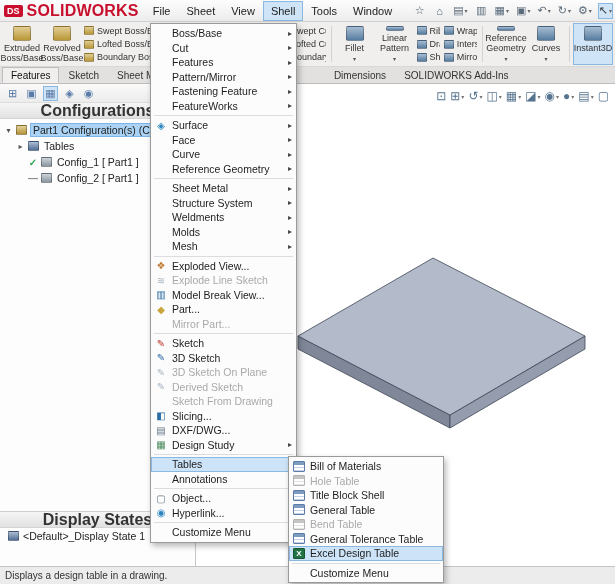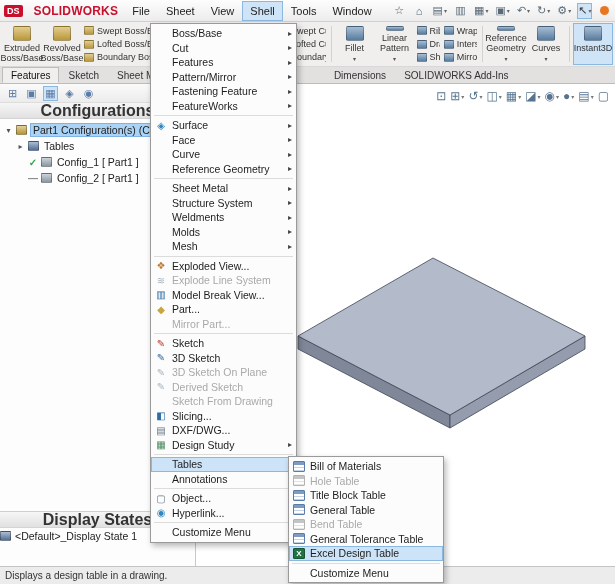--- a/index.html
+++ b/index.html
@@ -1,23 +1,23 @@
 <!DOCTYPE html>
 <html><head>
 <meta charset="utf-8">
 <style>
   *{box-sizing:border-box;margin:0;padding:0}
   html,body{width:615px;height:584px}
   body{font-family:"Liberation Sans",sans-serif;font-size:11px;color:#222;background:#e9e9e9;overflow:hidden}
   .app{position:relative;width:615px;height:584px;display:flex;flex-direction:column;background:#f0efee}
   
   .menubar{height:22px;background:linear-gradient(#fdfdfd,#ececec);display:flex;align-items:center;padding:0 4px;border-bottom:1px solid #d0d0d0;flex:none}
-  .logo{display:flex;align-items:center;gap:11px;margin-right:6px}
+  .logo{display:flex;align-items:center;gap:4px;margin-right:6px}
   .logo-mark{background:#c8102e;color:#fff;font-weight:bold;font-size:9px;padding:1px 3px;border-radius:2px}
-  .logo-text{color:#c8102e;font-weight:bold;font-size:12px;letter-spacing:.2px}
+  .logo-text{color:#c8102e;font-weight:bold;font-size:16px;letter-spacing:.2px}
   .menus{display:flex;align-items:center}
   .menu-item{padding:3px 7px;cursor:default;border:1px solid transparent}
   .menu-item.active{background:#cfe4f7;border:1px solid #8ab8e0}
   .qat{display:flex;align-items:center;gap:5px;margin-left:12px}
   .qat-icon{min-width:15px;height:16px;display:flex;align-items:center;justify-content:center;color:#5a6a7a;font-size:11px;border:1px solid transparent;gap:1px}
   .qat-icon.active{background:#cfe4f7;border:1px solid #8ab8e0;color:#333}
   .qat-icon .caret{font-size:6px;color:#666}
   .qat-icon.record b{width:9px;height:9px;border-radius:50%;background:#e87722;display:block}
   .qat-icon.help b{width:12px;height:12px;border-radius:50%;background:#5a6a7a;color:#fff;font-size:9px;line-height:12px;text-align:center;display:block;font-weight:bold}
   
@@ -43,21 +43,21 @@
   .picon.active{background:#cfe4f7;border:1px solid #8ab8e0}
   .panel-header{height:16px;background:linear-gradient(#f6f6f6,#e1e1e1);border-bottom:1px solid #d4d4d4;font-weight:bold;font-size:16px;display:flex;align-items:center;justify-content:center;color:#333}
   .tree{flex:1;padding-top:3px;overflow:hidden}
   .tree-row{display:flex;align-items:center;gap:3px;height:16px;white-space:nowrap;overflow:hidden}
   .tree-arrow{width:9px;font-size:8px;color:#555;text-align:center;flex:none}
   .tree-check{width:10px;font-size:10px;font-weight:bold;text-align:center;flex:none}
   .ticon{width:11px;height:10px;border-radius:1px;flex:none;border:1px solid rgba(0,0,0,.3);background-image:linear-gradient(rgba(255,255,255,.5),rgba(0,0,0,.1))}
   .tree-label{padding:0 2px;font-size:10.5px}
   .tree-row.selected .tree-label{background:#abd3f5;border:1px solid #7fb2e5}
   .bottom-section{margin-top:auto;border-top:1px solid #cfcfcf;padding-bottom:22px}
-  .ds-item{display:flex;align-items:center;gap:4px;height:16px;font-size:10.5px}
+  .ds-item{display:flex;align-items:center;gap:4px;height:16px;padding-left:8px;font-size:10.5px}
   
   .viewport{flex:1;position:relative;background:#ffffff}
   .hud{position:absolute;top:5px;right:6px;display:flex;align-items:center;gap:4px}
   .hud-icon{display:flex;align-items:center;gap:1px;color:#56748f;font-size:12px}
   .hud-icon .caret{font-size:6px;color:#777}
   
   .statusbar{height:18px;background:#ececec;border-top:1px solid #c4c4c4;display:flex;align-items:center;padding-left:5px;color:#333;font-size:10px;flex:none}
   
   .dropdown{position:absolute;background:#fcfcfc;border:1px solid #9a9a9a;box-shadow:2px 3px 6px rgba(0,0,0,.28);z-index:50;padding:2px 0}
   .insert-menu{left:150px;top:23px;width:147px}
@@ -425,21 +425,21 @@
         <span class="mi-label">Mesh</span>
         <span class="mi-arrow">▸</span>
       </div>
       <div class="mi-sep"></div>
       <div class="mi">
         <span class="mi-icon" style="color: rgb(192, 120, 48);">❖</span>
         <span class="mi-label">Exploded View...</span>
       </div>
       <div class="mi disabled">
         <span class="mi-icon" style="color: rgb(169, 182, 194);">≋</span>
-        <span class="mi-label">Explode Line System</span>
+        <span class="mi-label">Explode Line Sketch</span>
       </div>
       <div class="mi">
         <span class="mi-icon" style="color: rgb(46, 109, 164);">▥</span>
         <span class="mi-label">Model Break View...</span>
       </div>
       <div class="mi">
         <span class="mi-icon" style="color: rgb(201, 165, 60);">◆</span>
         <span class="mi-label">Part...</span>
       </div>
       <div class="mi disabled">
@@ -511,21 +511,21 @@
       <div class="mi">
         <span class="mi-icon tbl"></span>
         <span class="mi-label">Bill of Materials</span>
       </div>
       <div class="mi disabled">
         <span class="mi-icon tbl"></span>
         <span class="mi-label">Hole Table</span>
       </div>
       <div class="mi">
         <span class="mi-icon tbl"></span>
-        <span class="mi-label">Title Block Table</span>
+        <span class="mi-label">Title Block Shell</span>
       </div>
       <div class="mi">
         <span class="mi-icon tbl"></span>
         <span class="mi-label">General Table</span>
       </div>
       <div class="mi disabled">
         <span class="mi-icon tbl"></span>
         <span class="mi-label">Bend Table</span>
       </div>
       <div class="mi">

